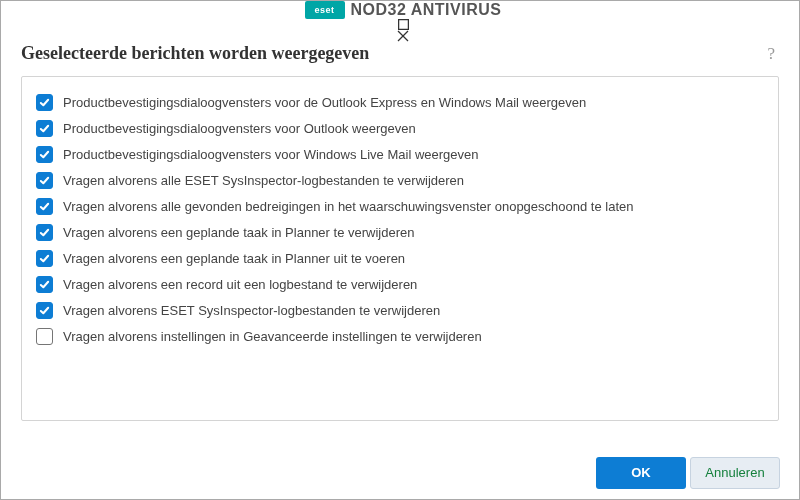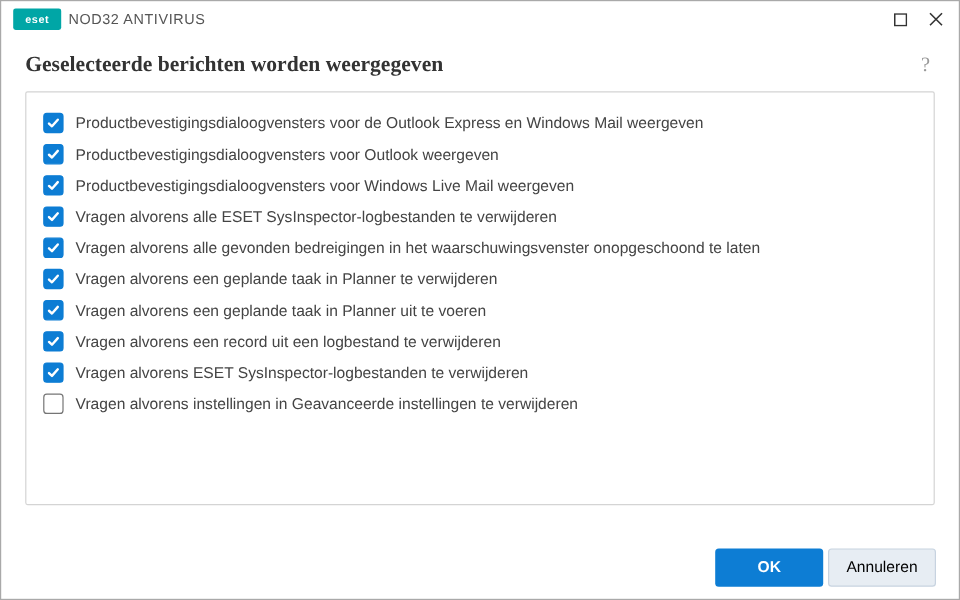--- a/index.html
+++ b/index.html
@@ -1,23 +1,23 @@
 <!DOCTYPE html>
 <html><head>
   <meta charset="utf-8">
   <style>
     * { box-sizing: border-box; margin: 0; padding: 0; }
     html, body { width: 800px; height: 500px; overflow: hidden; font-family: "Segoe UI", Arial, sans-serif; background: #fff; }
     body { border: 1px solid #a9a9a9; }
 
-    .titlebar { display: flex; align-items: center; height: 30px; padding: 0 4px 0 10px; }
+    .titlebar { display: flex; align-items: center; height: 30px; padding: 0 4px 0 10px; flex-direction: column; }
     .brand { display: flex; align-items: center; gap: 6px; }
     .brand-badge { width: 40px; height: 18px; background: #00a6a6; border-radius: 2px; display: flex; align-items: center; justify-content: center; }
     .brand-badge span { font-size: 9px; font-weight: 700; color: #fff; letter-spacing: 0.5px; }
-    .brand-text { font-size: 12px; font-weight: 400; color: #555; letter-spacing: 0.5px; }
+    .brand-text { font-size: 16px; font-weight: 700; color: #555; letter-spacing: 0.5px; }
     .titlebar-spacer { flex: 1; }
     .win-btn { width: 30px; height: 26px; display: flex; align-items: center; justify-content: center; cursor: pointer; }
     .win-btn svg { stroke: #333; }
 
     .header { padding: 12px 20px; display: flex; align-items: center; font-family: Liberation Serif, serif; }
     .header h1 { font-size: 18px; font-weight: 600; color: #333; flex: 1; }
     .help { font-size: 17px; color: #999; cursor: pointer; padding: 0 4px; }
 
     .content-frame { margin: 0 20px; border: 1px solid #d4d4d4; border-radius: 2px; height: 345px; display: flex; }
     .list { overflow-y: scroll; padding: 12px 10px 12px 14px; flex: 1; }
@@ -28,21 +28,21 @@
     .row { display: flex; align-items: center; gap: 10px; padding: 4.5px 0; cursor: pointer; }
     .cb { width: 17px; height: 17px; border: 1.5px solid #757575; border-radius: 3px; flex-shrink: 0; display: flex; align-items: center; justify-content: center; }
     .cb.checked { background: #0d7dd4; border-color: #0d7dd4; }
     .cb.checked svg { display: block; }
     .cb svg { display: none; }
     .row-label { font-size: 13px; color: #444; }
 
     .footer { position: absolute; bottom: 0; left: 0; right: 0; height: 55px; display: flex; align-items: center; justify-content: flex-end; padding: 0 20px; gap: 4px; }
     .btn { min-width: 90px; height: 32px; border-radius: 3px; font-size: 13px; cursor: pointer; border: none; }
     .btn-primary { background: #0d7dd4; color: #fff; font-weight: 600; }
-    .btn-secondary { background: #e7edf3; color: #000000; border: 1px solid #c7d3e0; }
+    .btn-secondary { background: #e7edf3; color: #15803d; border: 1px solid #c7d3e0; }
   </style>
 </head>
 <body>
 
 <div class="titlebar">
   <div class="brand">
     <div class="brand-badge">
         <span>eset</span>
       </div>
     <span class="brand-text">NOD32 ANTIVIRUS</span>

